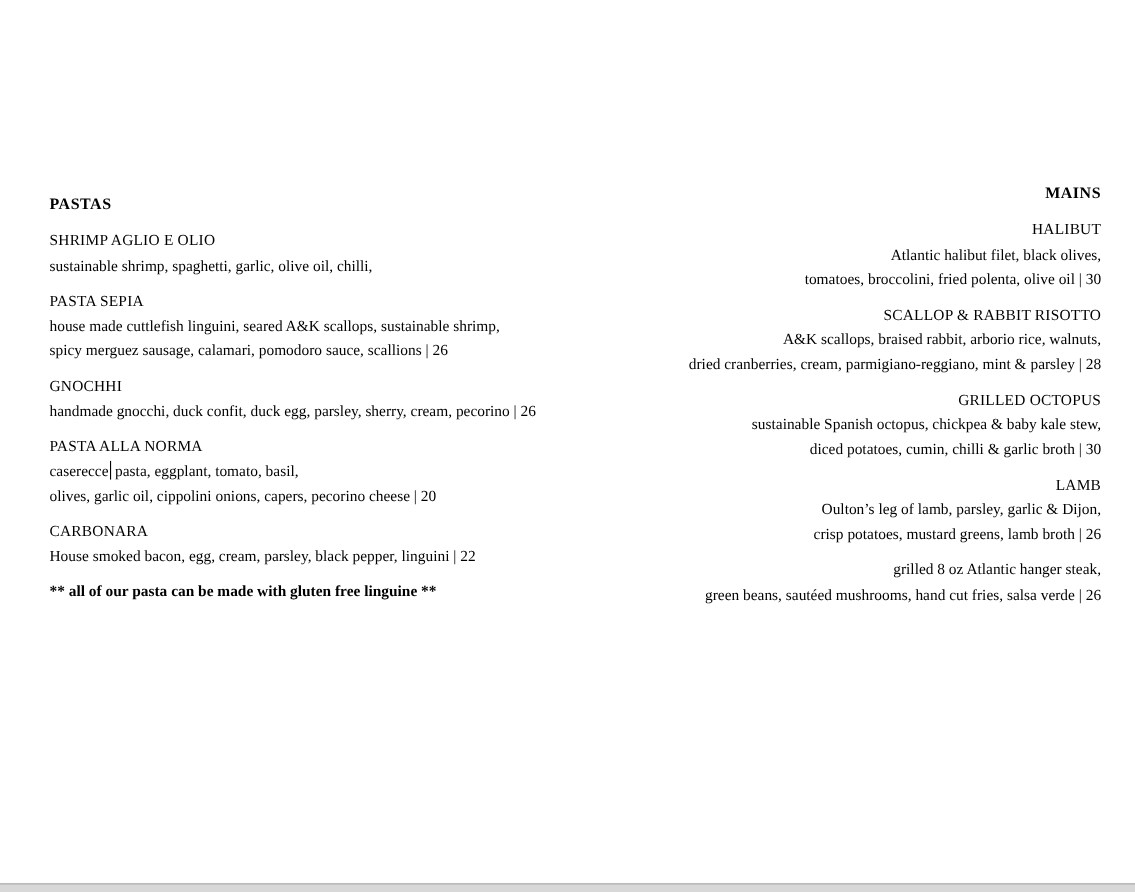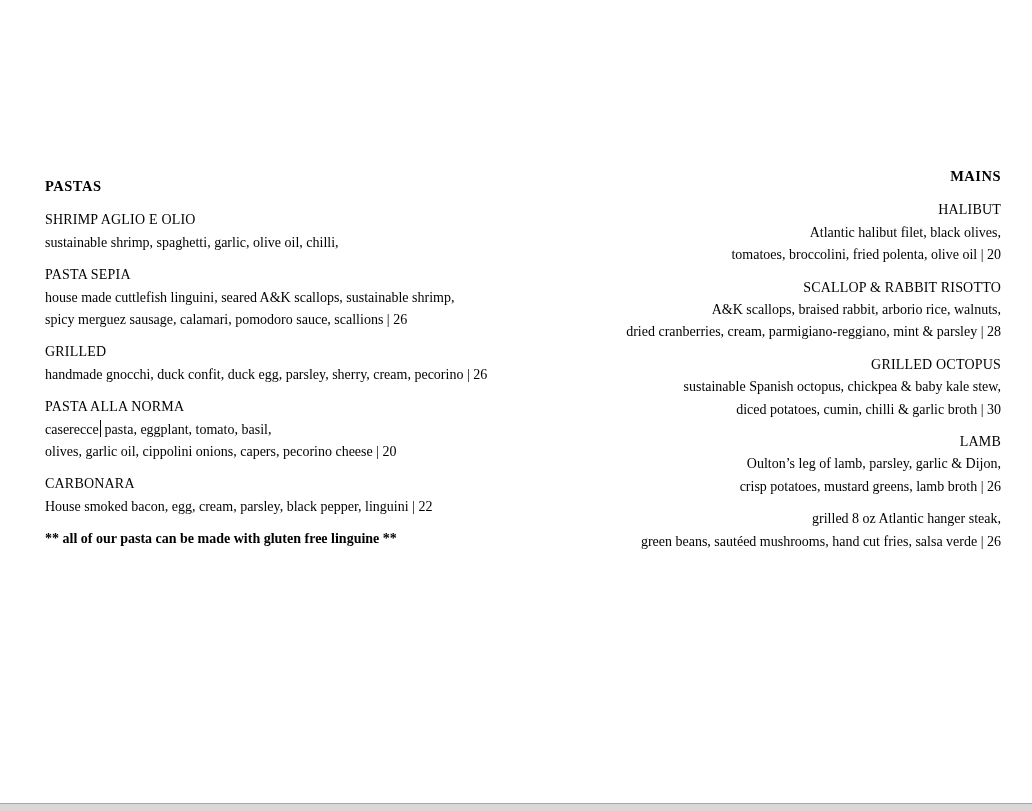--- a/index.html
+++ b/index.html
@@ -66,21 +66,21 @@
       <div class="line">sustainable shrimp, spaghetti, garlic, olive oil, chilli,</div>
     </div>
 
     <div class="item">
       <div class="item-name">PASTA SEPIA</div>
       <div class="line">house made cuttlefish linguini, seared A&amp;K scallops, sustainable shrimp,</div>
       <div class="line">spicy merguez sausage, calamari, pomodoro sauce, scallions | 26</div>
     </div>
 
     <div class="item">
-      <div class="item-name">GRILLED</div>
+      <div class="item-name">GNOCHHI</div>
       <div class="line">handmade gnocchi, duck confit, duck egg, parsley, sherry, cream, pecorino | 26</div>
     </div>
 
     <div class="item">
       <div class="item-name">PASTA ALLA NORMA</div>
       <div class="line"><span>caserecce</span><span class="caret"></span><span> pasta, eggplant, tomato, basil,</span></div>
       <div class="line">olives, garlic oil, cippolini onions, capers, pecorino cheese | 20</div>
     </div>
 
     <div class="item">
@@ -90,21 +90,21 @@
 
     <p class="note">** all of our pasta can be made with gluten free linguine **</p>
   </section>
 
   <section class="column col-right">
     <h2 class="heading">MAINS</h2>
 
     <div class="item">
       <div class="item-name">HALIBUT</div>
       <div class="line">Atlantic halibut filet, black olives,</div>
-      <div class="line">tomatoes, broccolini, fried polenta, olive oil | 20</div>
+      <div class="line">tomatoes, broccolini, fried polenta, olive oil | 30</div>
     </div>
 
     <div class="item">
       <div class="item-name">SCALLOP &amp; RABBIT RISOTTO</div>
       <div class="line">A&amp;K scallops, braised rabbit, arborio rice, walnuts,</div>
       <div class="line">dried cranberries, cream, parmigiano-reggiano, mint &amp; parsley | 28</div>
     </div>
 
     <div class="item">
       <div class="item-name">GRILLED OCTOPUS</div>

